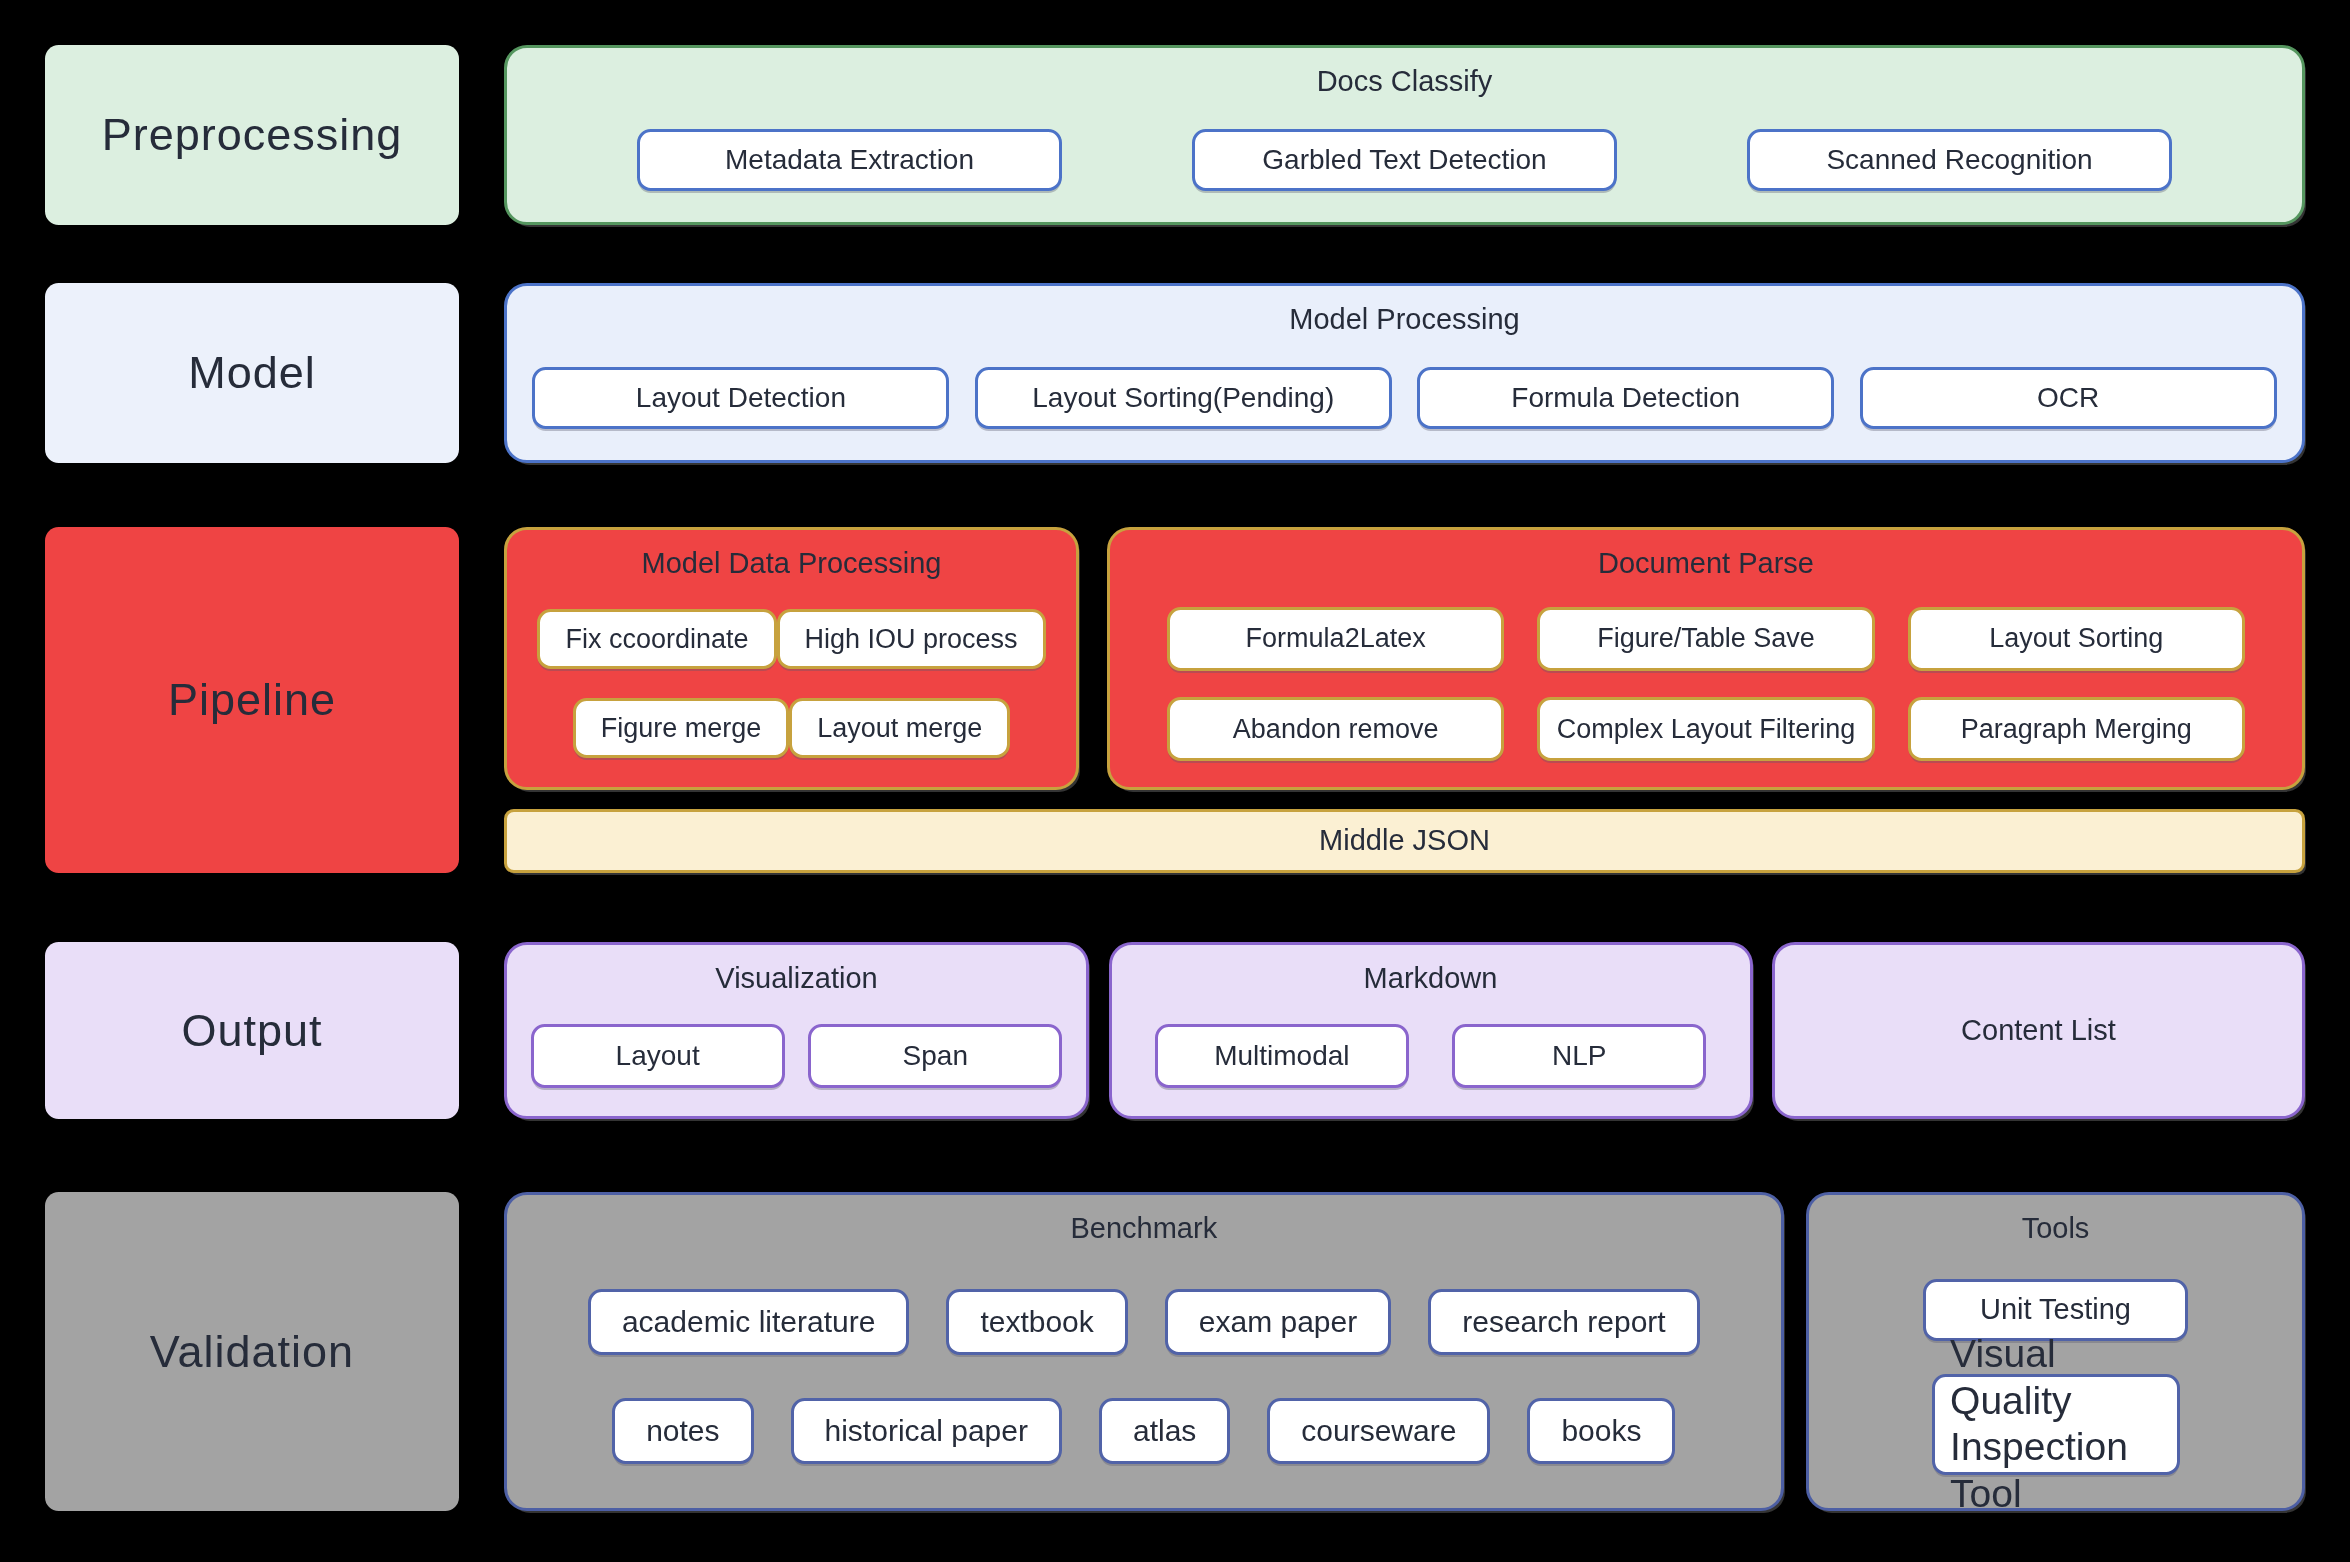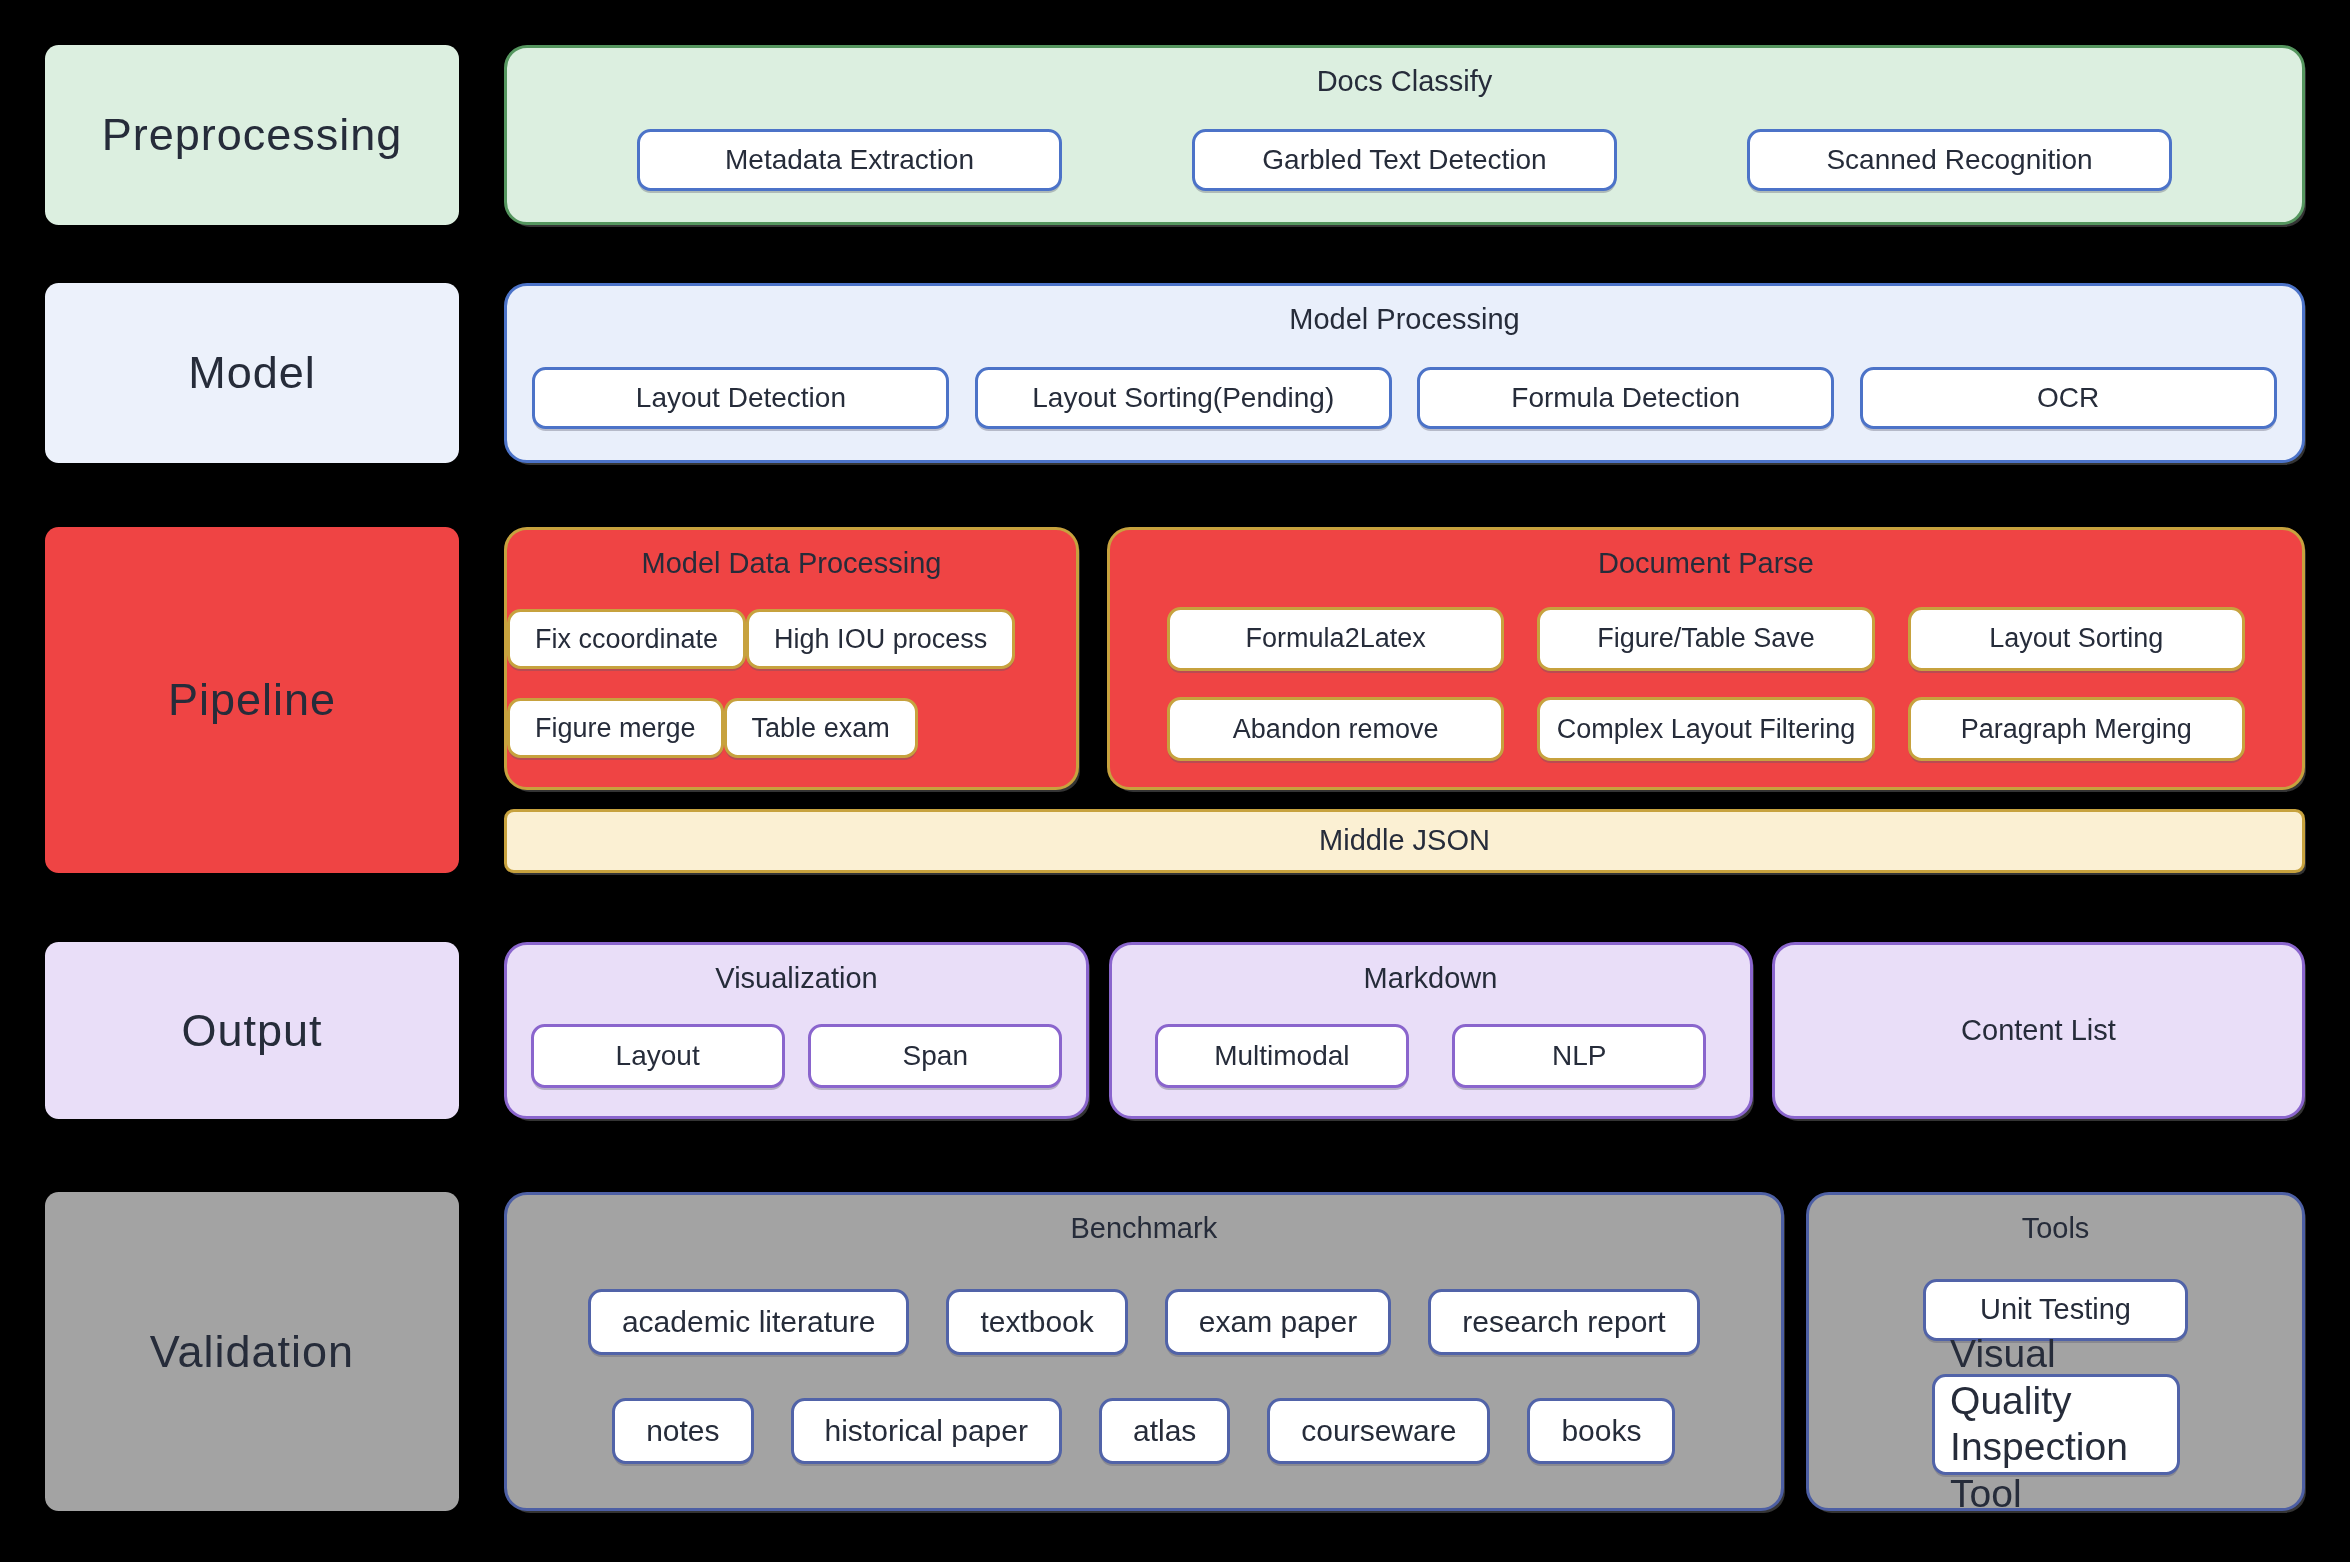--- a/index.html
+++ b/index.html
@@ -63,21 +63,21 @@
   .bg-blue{background:#e9effb;}    .bd-blue{border-color:#4c73c8;}
   .bg-bluelabel{background:#ecf1fb;}
   .bg-yellow{background:#ef4444;}  .bd-yellow{border-color:#c7a23e;}
   .bg-purple{background:#e9def8;}  .bd-purple{border-color:#8a65cd;}
   .bg-indigo{background:#a3a3a3;}  .bd-indigo{border-color:#4d5fa4;}
   .bd-indigo-btn{border-color:#5163a8;}
 
   
   .pipe-top{display:flex;gap:28px;height:263px;}
   .mdp{flex:0 0 575px;width:575px;}
-  .btn-row{display:flex;width:100%;justify-content:flex-start;}
+  .btn-row{display:flex;width:100%;justify-content:center;}
   .mdp .btn{height:60px;padding:0 25px;font-size:27px;}
   .dp-row{display:flex;width:100%;gap:33px;padding:0 57px;box-sizing:border-box;}
   .dp-row .btn{flex:1;height:64px;font-size:27px;}
   .banner{
     box-sizing:border-box;
     height:64px;margin-top:18.5px;
     background:#fbf0d3;border:3.9px solid #c7a23e;border-radius:9.8px;
     display:flex;align-items:center;justify-content:center;
     font-size:29px;
     box-shadow:2.9px 3.9px 0 -2px rgba(130,130,130,0.40);
@@ -141,21 +141,21 @@
       <div class="pipe-top">
         <div class="panel mdp bg-yellow bd-yellow">
           <div class="panel-title">Model Data Processing</div>
           <div class="panel-body colbody">
             <div class="btn-row">
               <div class="btn bd-yellow">Fix ccoordinate</div>
               <div class="btn bd-yellow">High IOU process</div>
             </div>
             <div class="btn-row">
               <div class="btn bd-yellow">Figure merge</div>
-              <div class="btn bd-yellow">Table exam</div>
+              <div class="btn bd-yellow">Layout merge</div>
             </div>
           </div>
         </div>
         <div class="panel grow bg-yellow bd-yellow">
           <div class="panel-title">Document Parse</div>
           <div class="panel-body colbody">
             <div class="dp-row">
               <div class="btn bd-yellow">Formula2Latex</div>
               <div class="btn bd-yellow">Figure/Table Save</div>
               <div class="btn bd-yellow">Layout Sorting</div>

